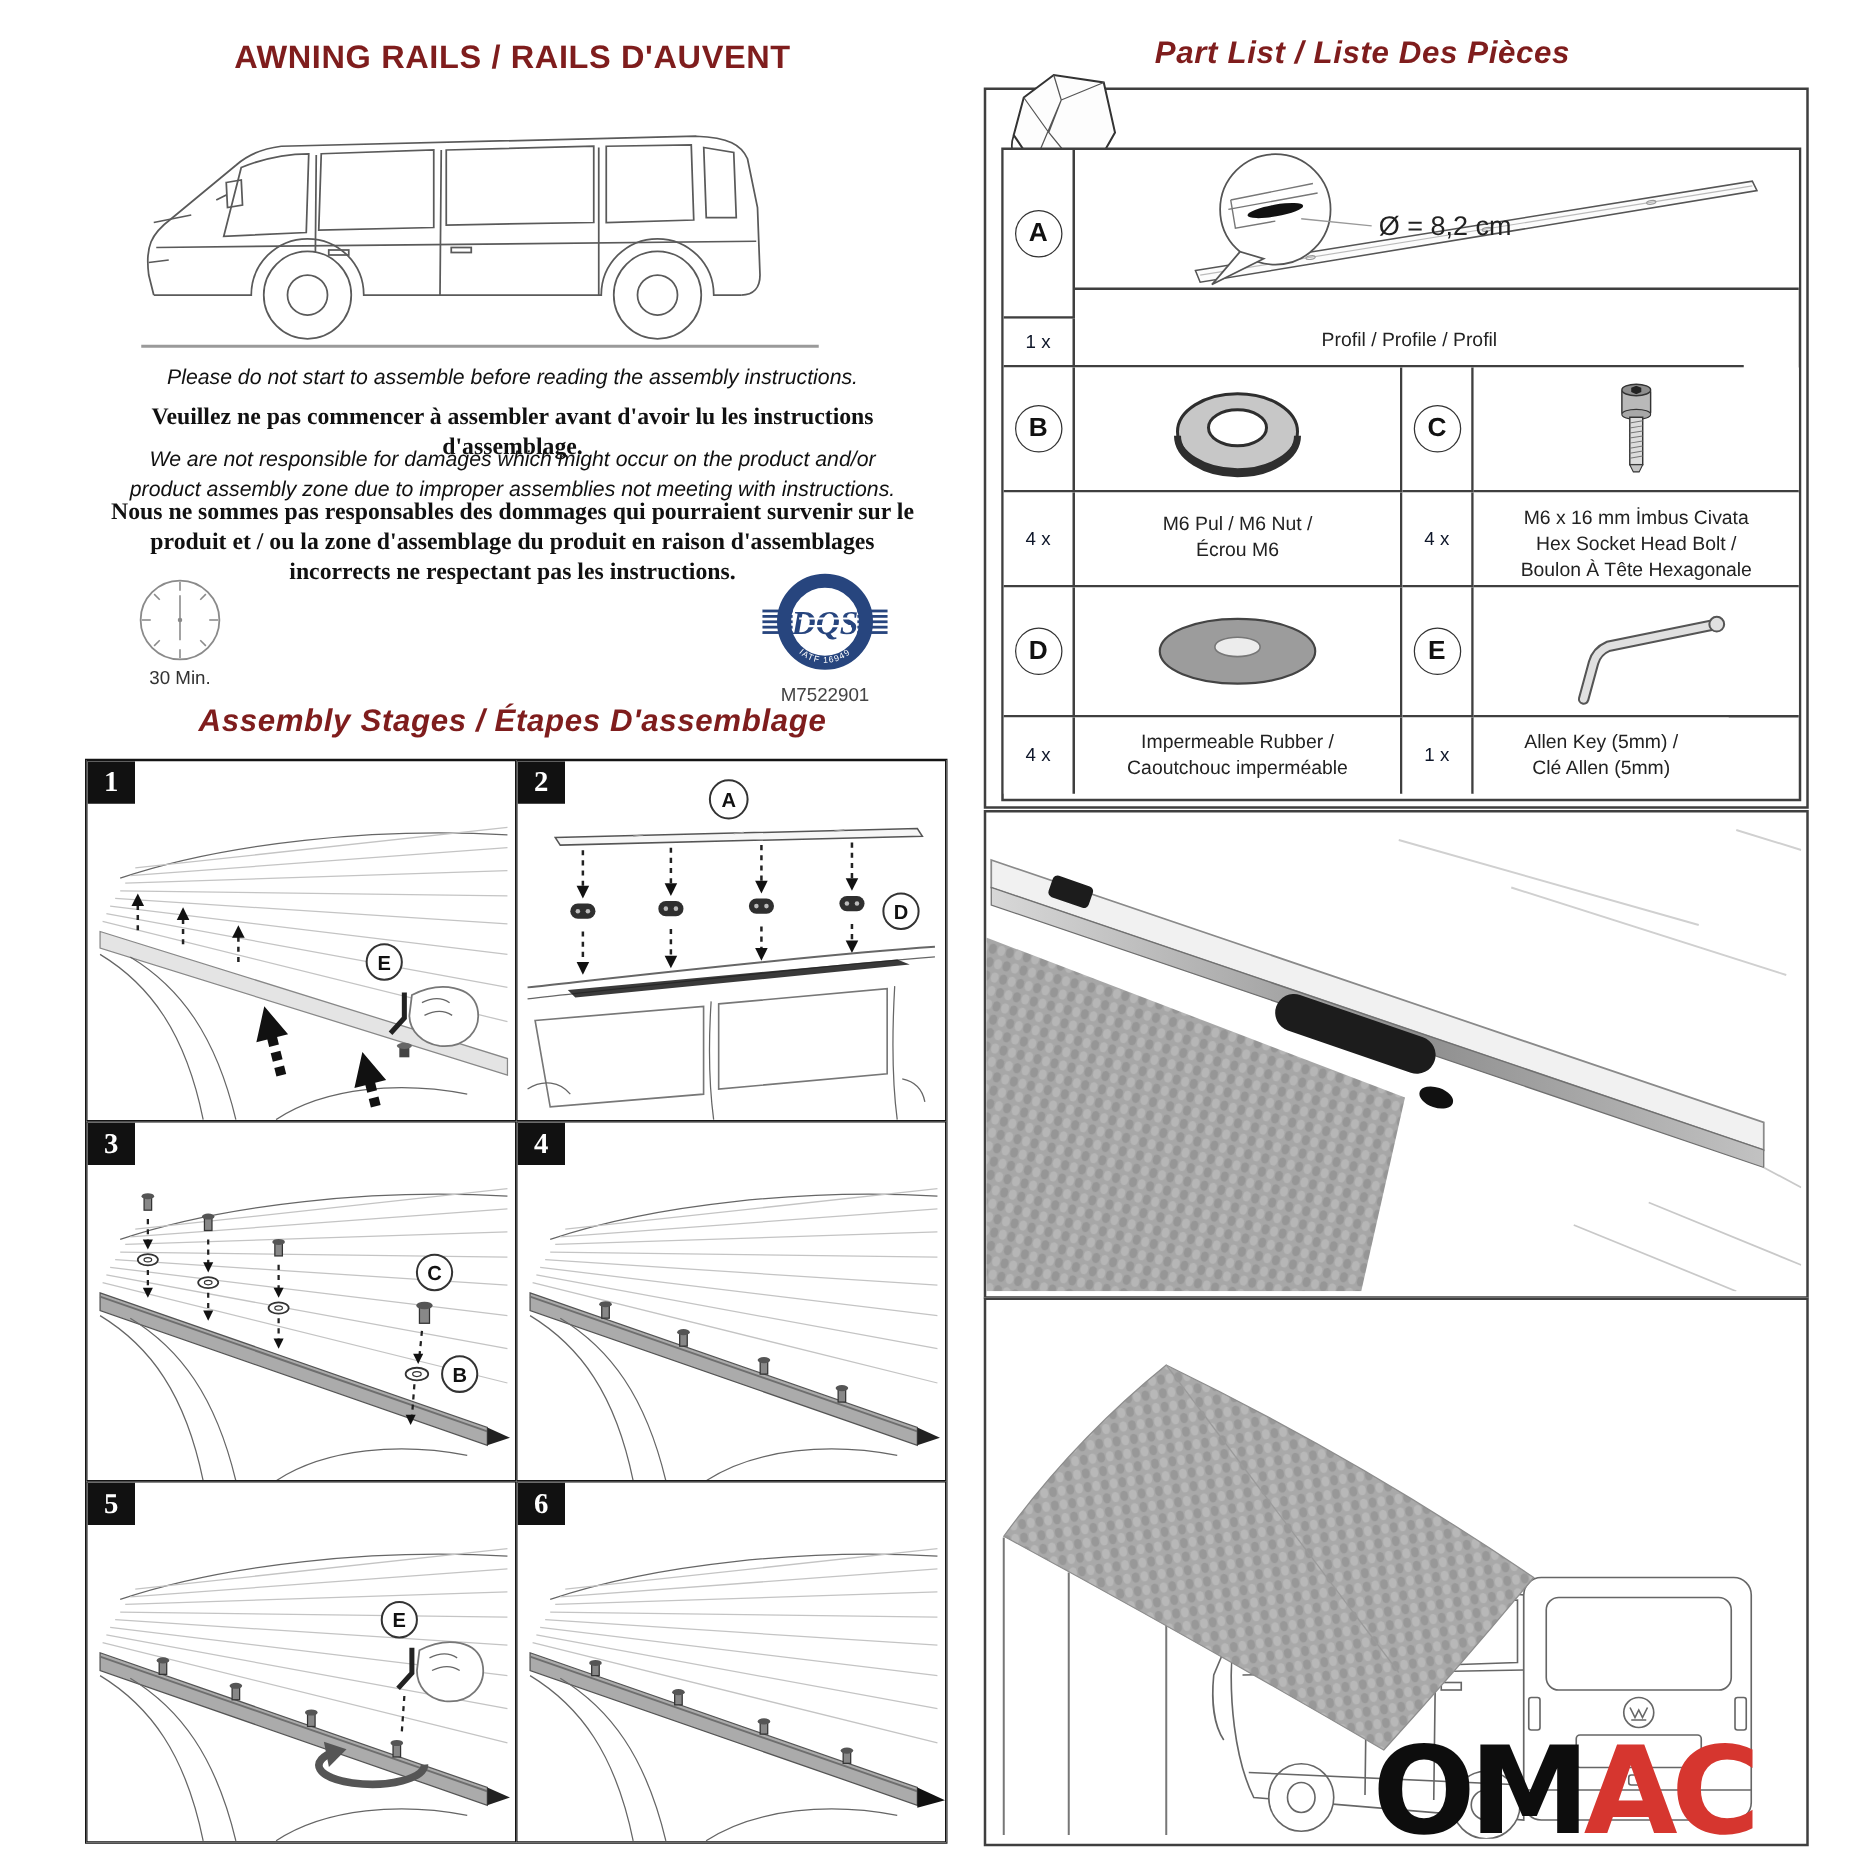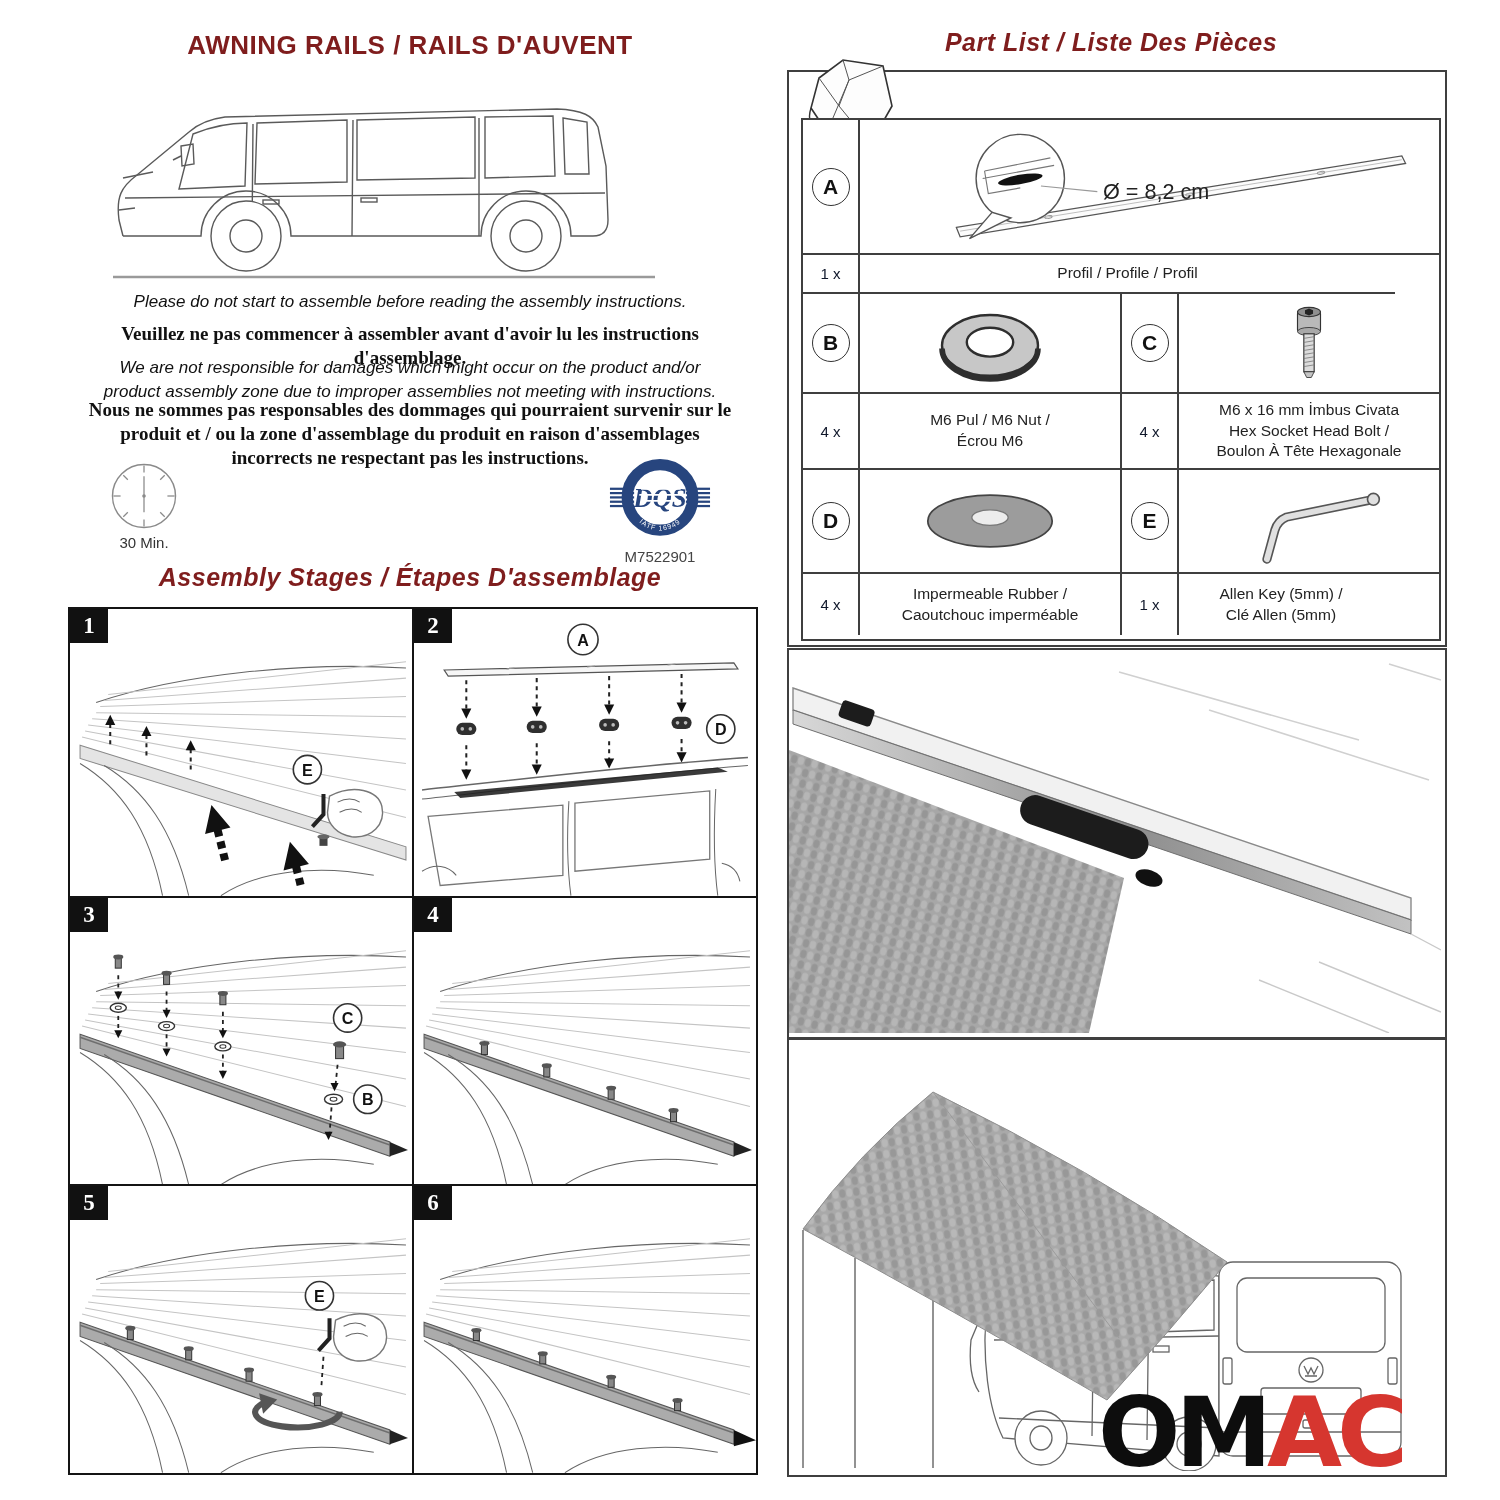--- a/index.html
+++ b/index.html
@@ -411,36 +411,36 @@
           </g>
         <g transform="translate(262,221)">
             <rect x="-3" y="-10" width="6" height="10" fill="#888" stroke="#333"></rect>
             <ellipse cx="0" cy="-10" rx="5" ry="2.4" fill="#555"></ellipse>
           </g>
       </g>
     </svg>
   </div>
 </div>
 
-<div class="abs heading it" style="left:826px;top:28px;width:570px;">Part List / Liste Des Pièces</div>
+<div class="abs heading it" style="left:805px;top:28px;width:570px;">Part List / Liste Des Pièces</div>
 
 <div class="abs box" style="left:787px;top:70px;width:656px;height:573px;"></div>
 
 <svg class="abs" style="left:797px;top:50px;" width="110" height="92" viewBox="0 0 110 92">
   <path d="M 22,28 L 46,10 L 86,16 L 95,56 L 78,86 L 30,82 L 14,58 Z" fill="#fdfdfd" stroke="#333" stroke-width="1.6"></path>
   <path d="M 46,10 L 52,30 L 86,16 M 52,30 L 42,56 L 60,78 M 52,30 L 30,82 M 22,28 L 42,56" fill="none" stroke="#555" stroke-width="1"></path>
   <path d="M 14,58 C 10,70 14,80 24,84" fill="none" stroke="#333" stroke-width="1.4"></path>
 </svg>
 
 <div class="abs ptable">
 
   <div class="cell bR bB" style="left:0;top:0;width:57px;height:135px;">
       <div class="lcirc">A</div>
     </div>
-  <div class="cell bB" style="left:57px;top:0;width:579px;height:135px;">
+  <div class="cell bB" style="left:57px;top:0;width:579px;height:112px;">
     <svg width="565" height="125" viewBox="0 0 575 133">
       <polygon points="82,110 556,34 560,42 86,120" fill="#fcfcfc" stroke="#555" stroke-width="1.3"></polygon>
       <line x1="86" y1="114" x2="556" y2="38" stroke="#bbb" stroke-width="1"></line>
       <ellipse cx="180" cy="99" rx="4" ry="1.5" fill="none" stroke="#999" transform="rotate(-9 180 99)"></ellipse>
       <ellipse cx="330" cy="75" rx="4" ry="1.5" fill="none" stroke="#999" transform="rotate(-9 330 75)"></ellipse>
       <ellipse cx="470" cy="52" rx="4" ry="1.5" fill="none" stroke="#999" transform="rotate(-9 470 52)"></ellipse>
       <circle cx="150" cy="58" r="47" fill="#fff" stroke="#555" stroke-width="1.5"></circle>
       <polygon points="120,94 96,122 140,100" fill="#fff" stroke="#555" stroke-width="1.5"></polygon>
       <path d="M 112,50 L 182,36 M 110,58 L 186,44 M 112,50 L 116,74 L 150,68" fill="none" stroke="#777" stroke-width="1.2"></path>
       <ellipse cx="150" cy="59" rx="24" ry="5" fill="#111" transform="rotate(-10 150 59)"></ellipse>
@@ -493,21 +493,21 @@
   <div class="cell bR bB" style="left:0;top:274px;width:57px;height:76px;">
       <span class="qty">4 x</span>
     </div>
   <div class="cell bR bB" style="left:57px;top:274px;width:262px;height:76px;">
       <span class="desc">M6 Pul / M6 Nut /
 Écrou M6</span>
     </div>
   <div class="cell bR bB" style="left:319px;top:274px;width:57px;height:76px;">
       <span class="qty">4 x</span>
     </div>
-  <div class="cell bB" style="left:376px;top:274px;width:260px;height:76px;">
+  <div class="cell bB" style="left:376px;top:274px;width:260px;height:76px;align-items:flex-end;">
       <span class="desc">M6 x 16 mm İmbus Civata
 Hex Socket Head Bolt /
 Boulon À Tête Hexagonale</span>
     </div>
 
   <div class="cell bR bB" style="left:0;top:350px;width:57px;height:104px;">
       <div class="lcirc">D</div>
     </div>
   <div class="cell bR bB" style="left:57px;top:350px;width:262px;height:104px;">
     <svg width="190" height="90" viewBox="0 0 220 104">

